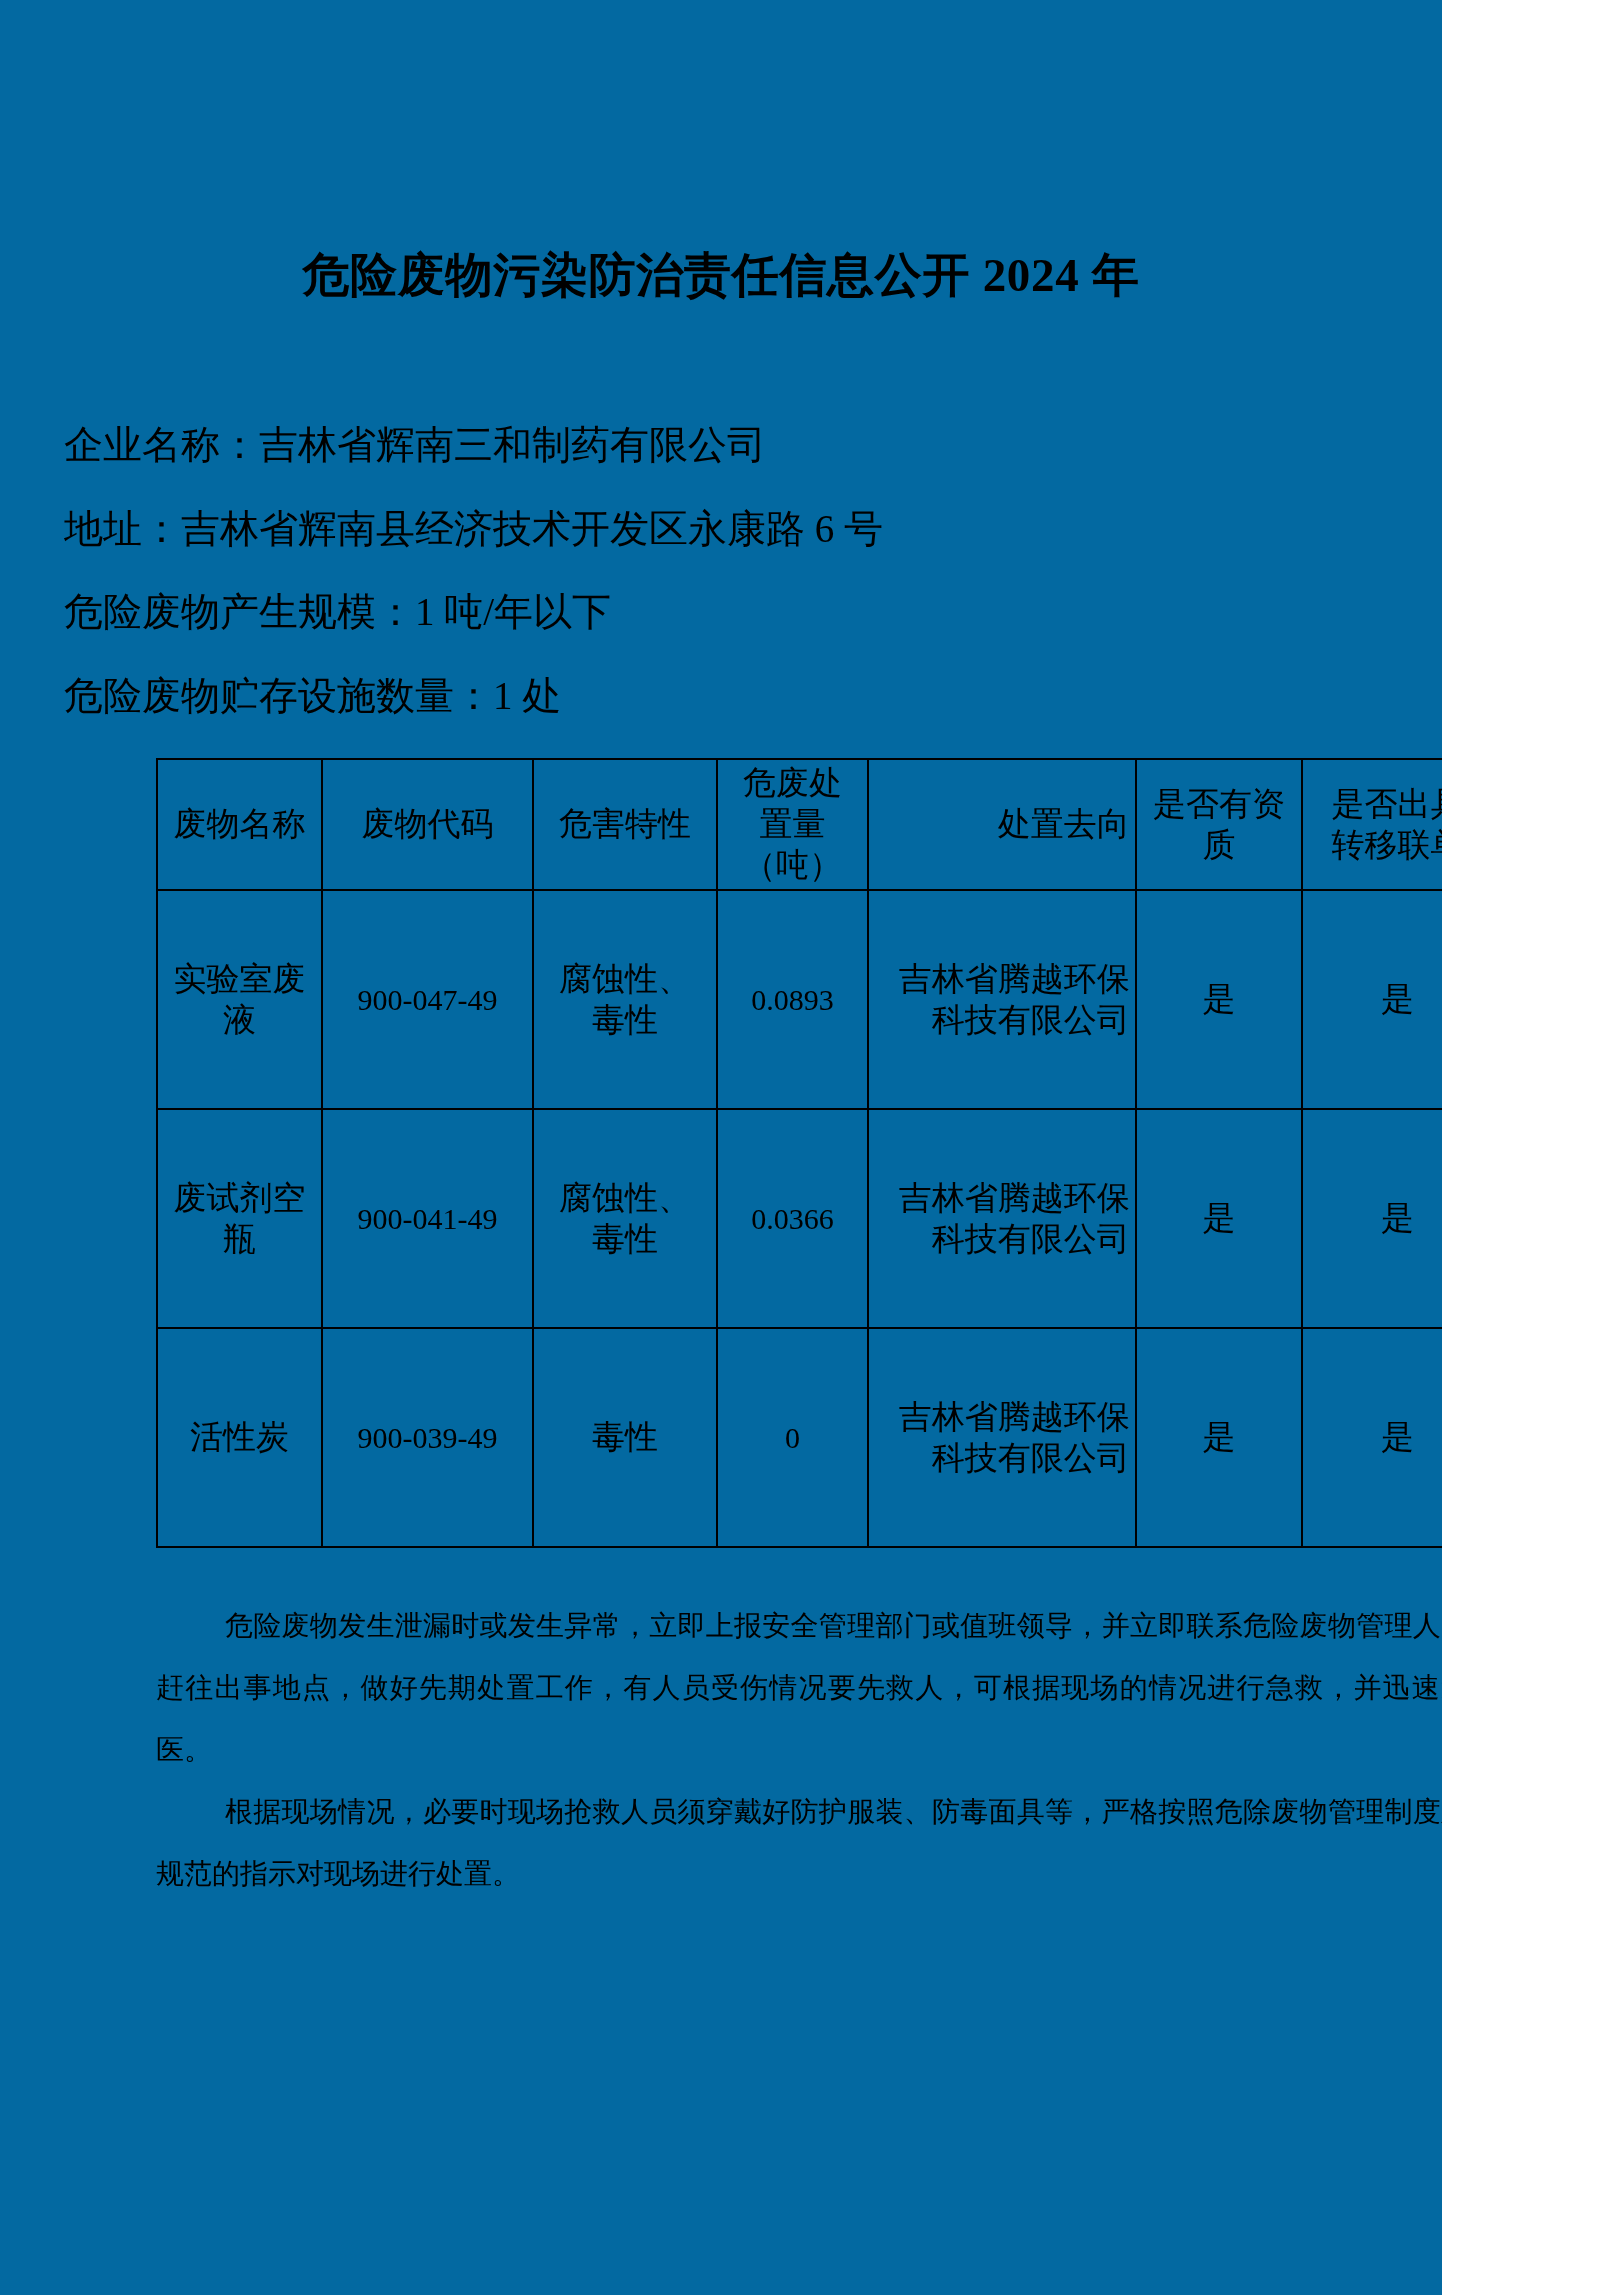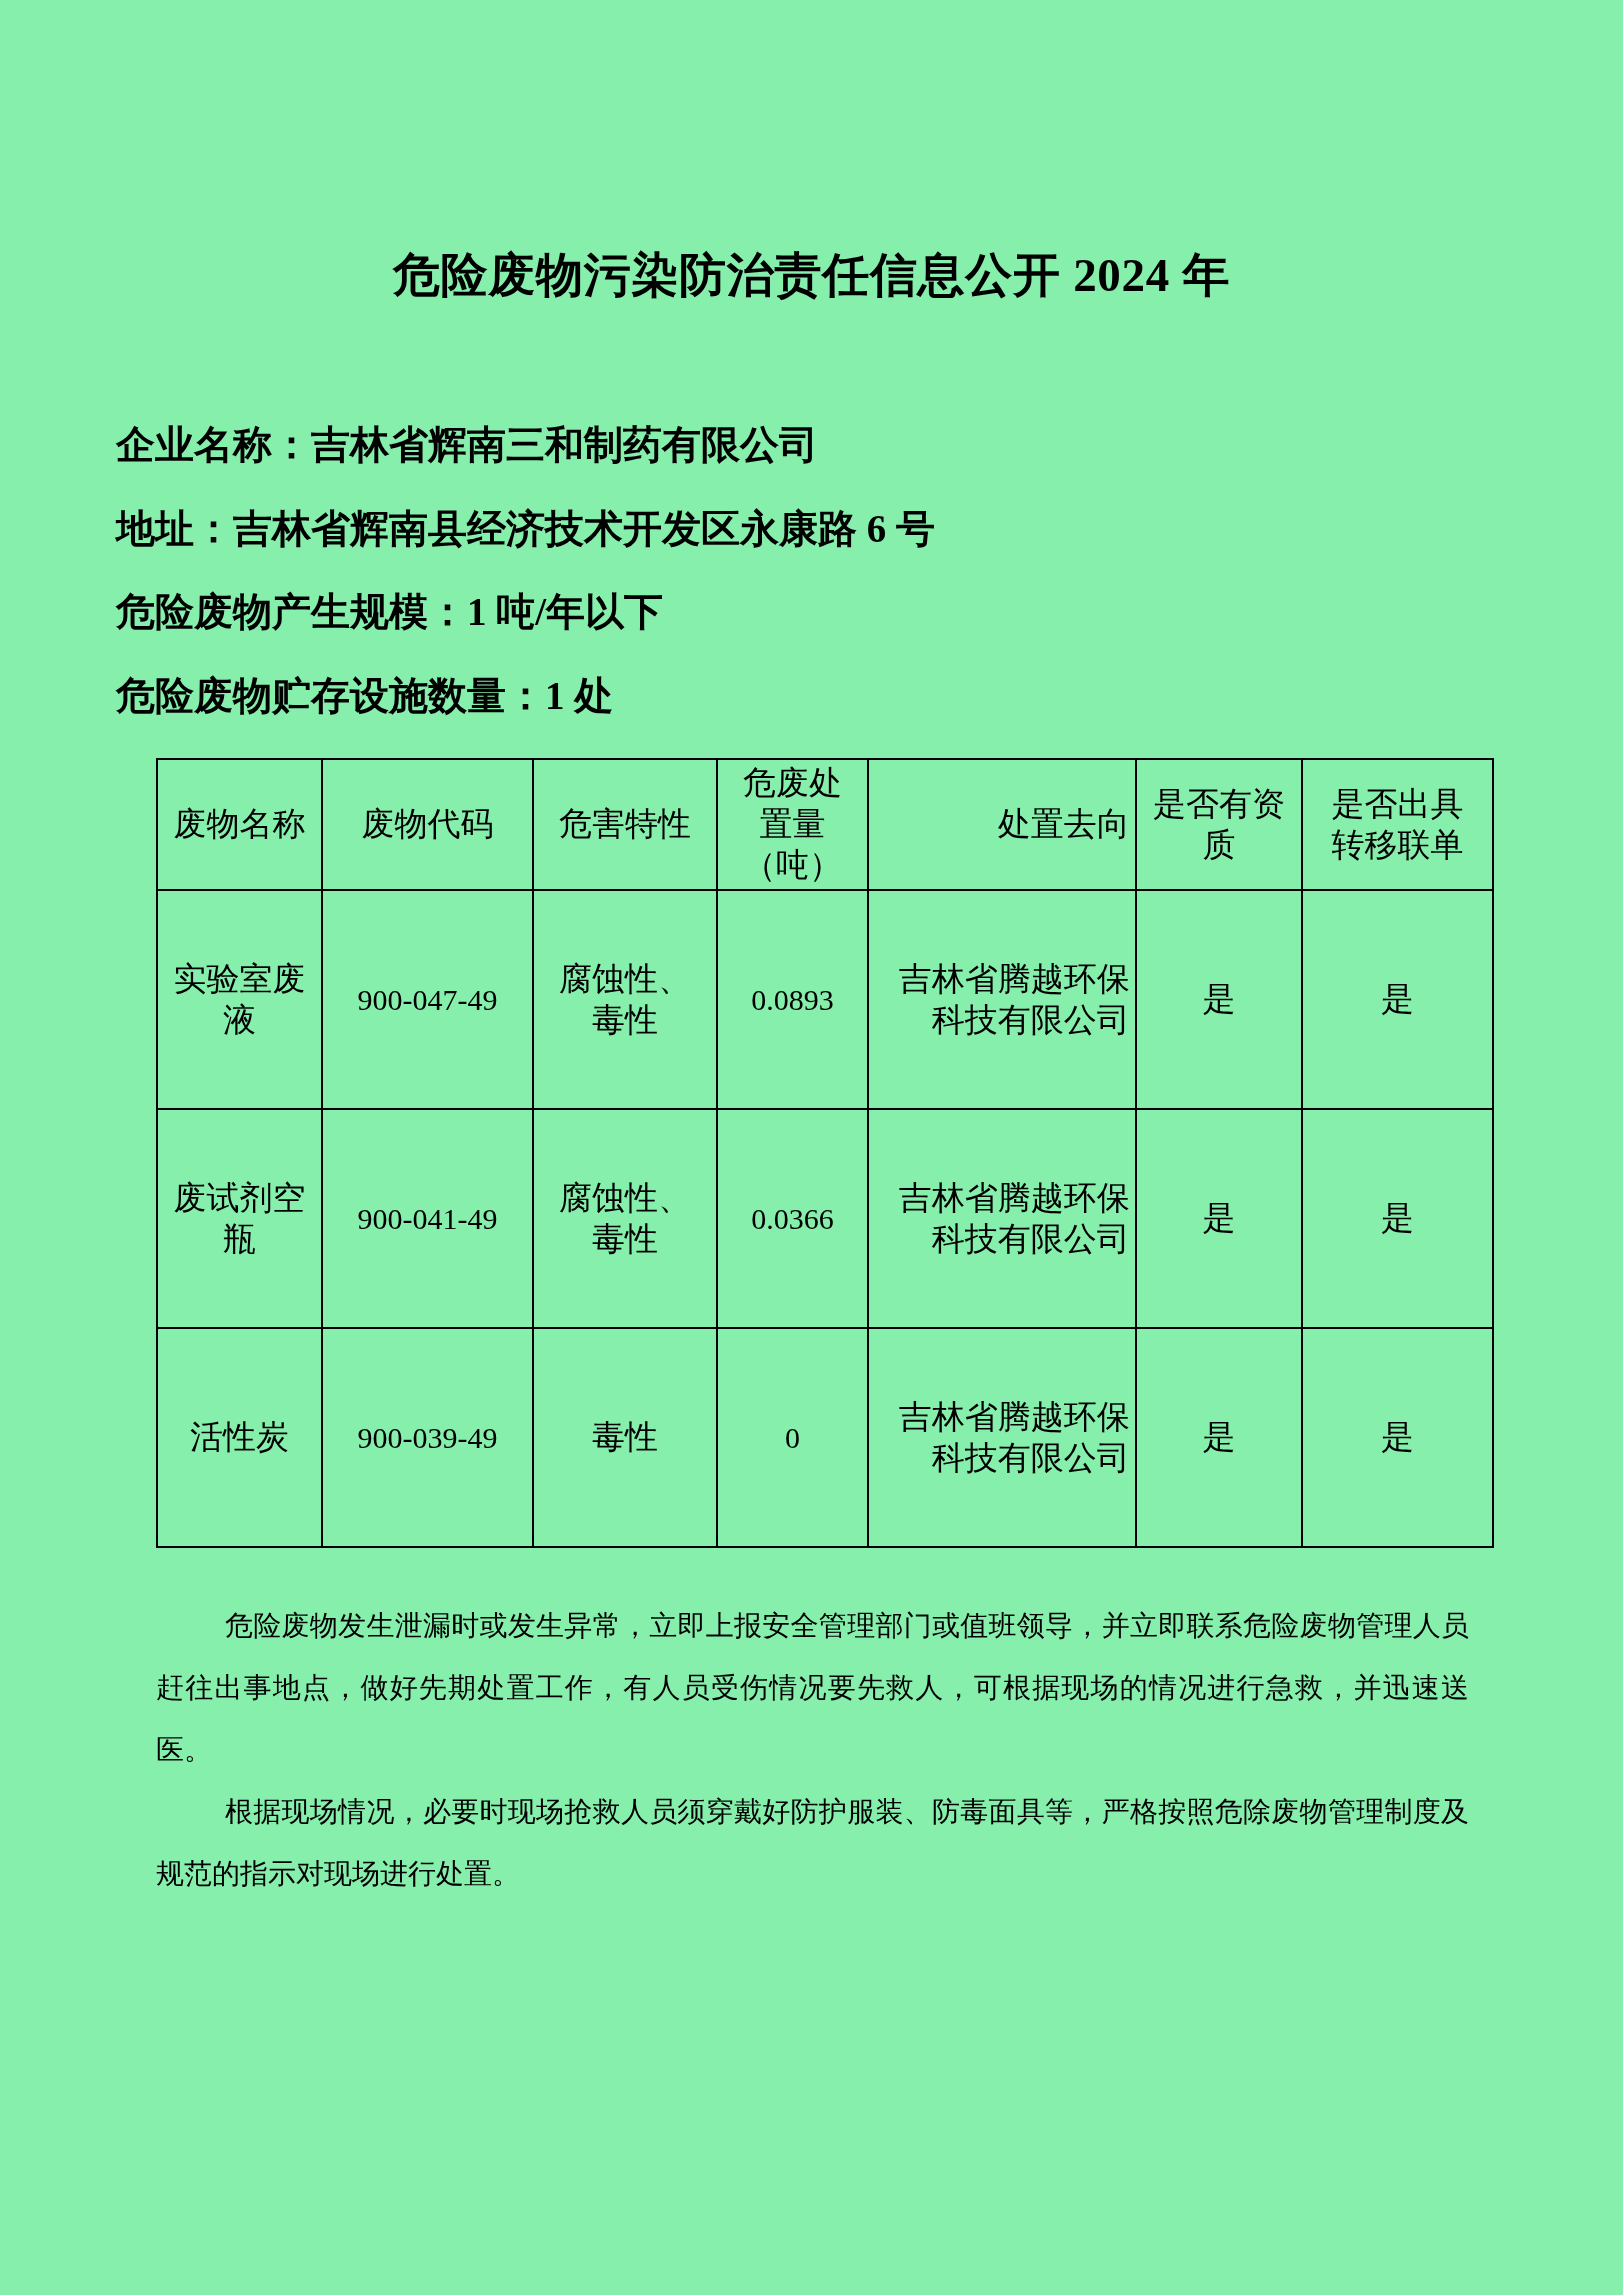--- a/index.html
+++ b/index.html
@@ -1,35 +1,35 @@
 <!DOCTYPE html>
 <html lang="zh" style="font-size:10.5px"><head>
 <meta charset="utf-8">
 <style>
   html,body{margin:0;padding:0;background:#ffffff;}
   .page{
     position:relative;
-    width:1623px;
+    width:1442px;
     height:2295px;
-    background:#86efac;
+    background:#0369a1;
     color:#000000;
     font-family:"Liberation Serif","DejaVu Serif",serif;
     box-sizing:border-box;
     padding-top:246px;
     overflow:hidden;
   }
   .doc-title{
     margin:0 0 118px 0;
     text-align:center;
     font-size:47px;
     line-height:1.25;
     font-weight:bold;
     letter-spacing:0.7px;
   }
-  .info-block{margin-left:116px;font-weight:bold;}
+  .info-block{margin-left:64px;}
   .info-line{
     margin:0 0 39px 0;
     font-size:39px;
     line-height:1.15;
     white-space:nowrap;
   }
   table.waste-table{
     margin:29px 0 0 156px;
     width:1335px;
     table-layout:fixed;

